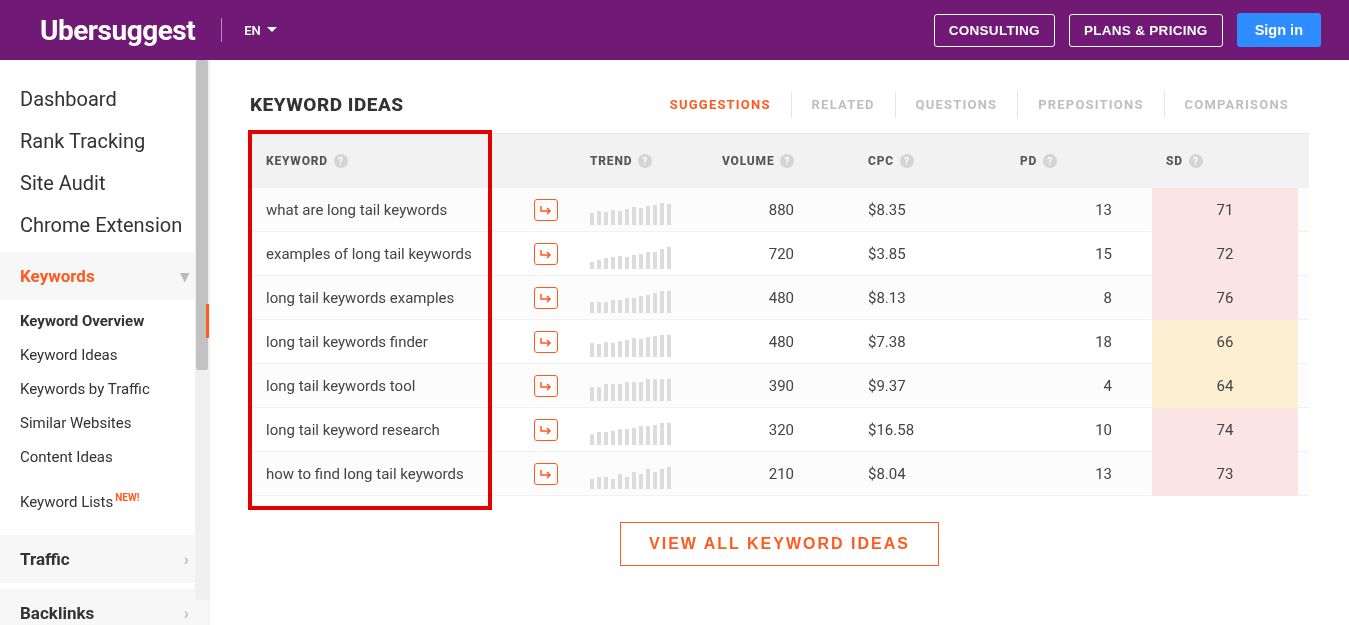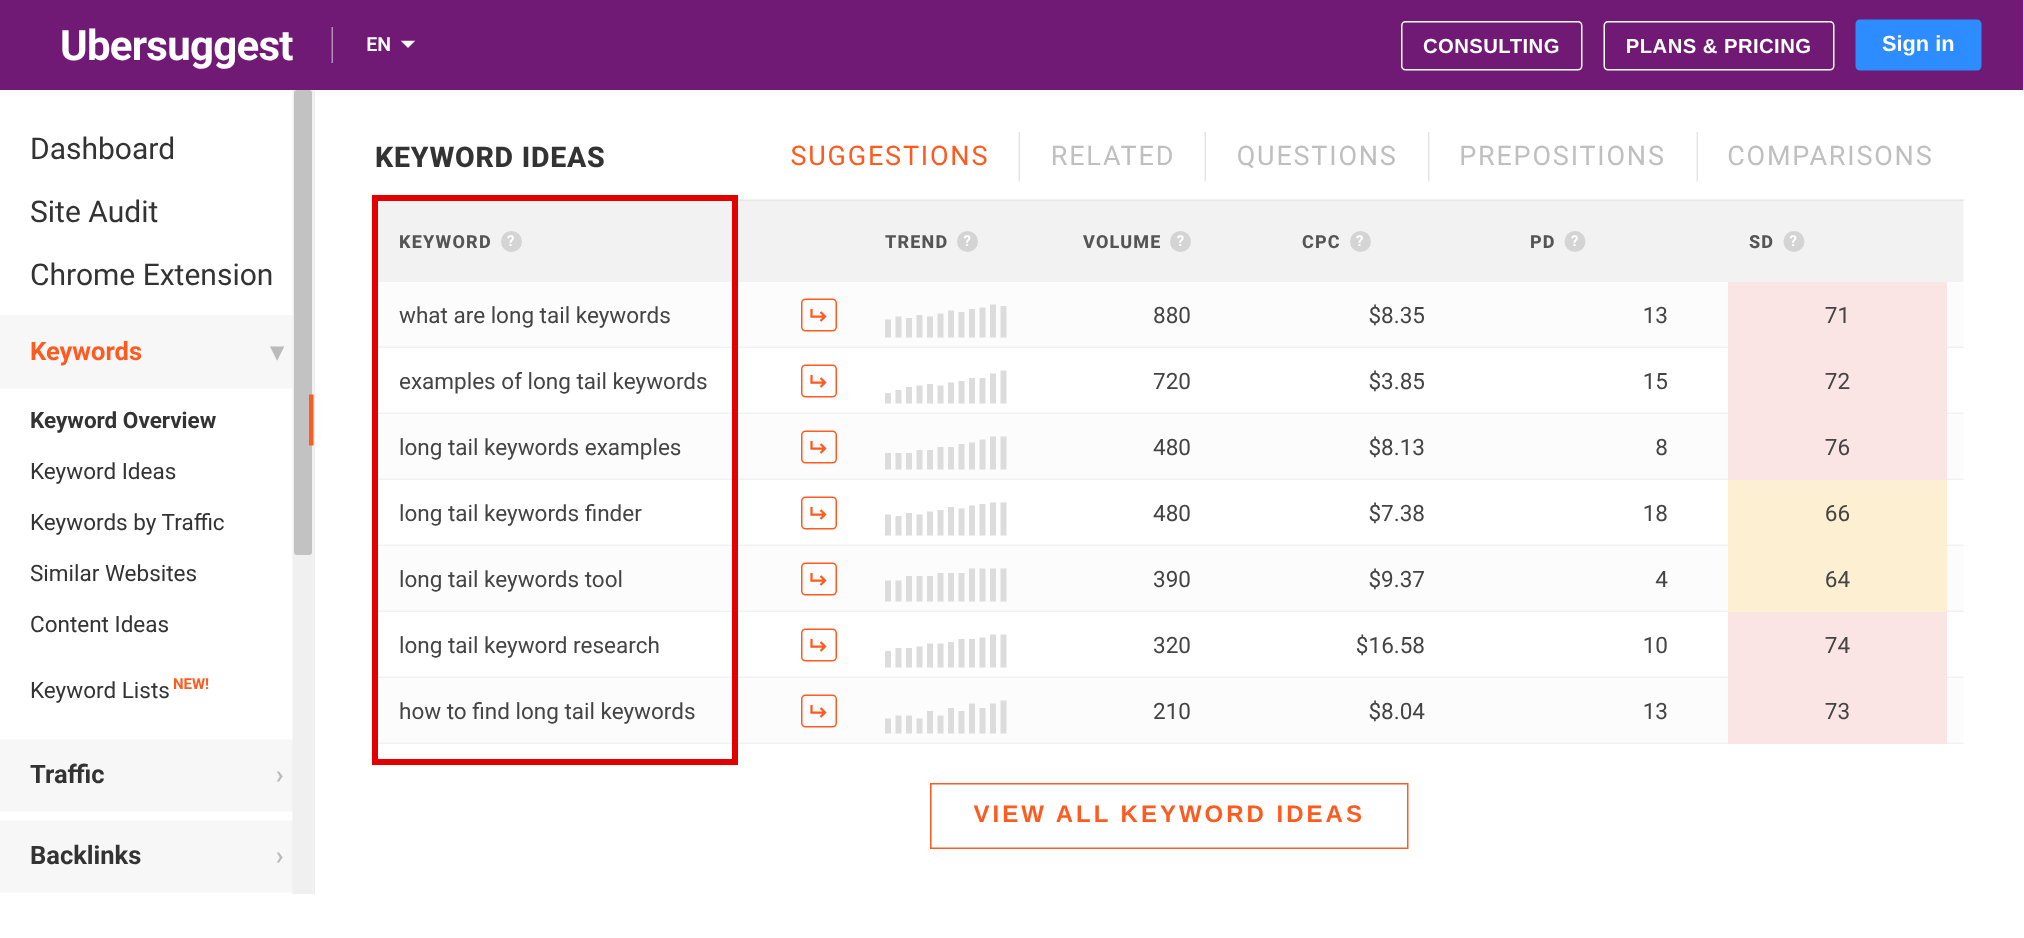--- a/index.html
+++ b/index.html
@@ -25,21 +25,21 @@
   .nav-section .chev { color: #bbb; }
   .sub-item { padding: 8px 20px; font-size: 15px; color: #333; cursor: pointer; position: relative; }
   .sub-item.active { font-weight: 700; border-right: 3px solid #ff5a1f; }
   .sub-item .new-badge { color: #ff5a1f; font-size: 10px; font-weight: 700; vertical-align: super; margin-left: 2px; }
   .sub-group { padding: 4px 0 10px 0; }
   
   .main { flex: 1; padding: 24px 40px 30px 40px; }
   .title-row { display: flex; align-items: center; border-bottom: 1px solid #e6e6e6; padding-bottom: 8px; height: 50px; }
   .page-title { font-size: 19px; font-weight: 800; letter-spacing: 0.5px; }
   .tabs { display: flex; margin-left: auto; gap: 0; }
-  .tab { font-size: 18px; font-weight: 400; letter-spacing: 1.2px; color: #bfbfbf; padding: 6px 20px; cursor: pointer; border-right: 1px solid #e6e6e6; }
+  .tab { font-size: 13px; font-weight: 700; letter-spacing: 1.2px; color: #bfbfbf; padding: 6px 20px; cursor: pointer; border-right: 1px solid #e6e6e6; }
   .tab:last-child { border-right: none; }
   .tab.active { color: #ff5a1f; }
   
   .table { position: relative; margin-top: 0; }
   .thead { display: flex; background: #f2f2f2; }
   .th { font-size: 12px; font-weight: 800; letter-spacing: 0.8px; color: #555; padding: 20px 14px; display: flex; align-items: center; gap: 6px; }
   .th .info { width: 14px; height: 14px; border-radius: 50%; background: #d4d4d4; display: inline-flex; align-items: center; justify-content: center; color: #fff; font-size: 10px; font-weight: 700; }
   .col-kw { width: 266px; padding-left: 16px; }
   .col-act { width: 60px; }
   .col-trend { width: 132px; }
@@ -51,21 +51,21 @@
   .trow:nth-child(odd) { background: #fcfcfc; }
   .cell { padding: 0 14px; font-size: 15px; color: #444; }
   .cell-kw { width: 266px; padding-left: 16px; }
   .cell-act { width: 60px; display: flex; justify-content: center; }
   .open-btn { width: 24px; height: 22px; border: 1.4px solid #ff5a1f; border-radius: 3px; display: flex; align-items: center; justify-content: center; cursor: pointer; }
   .open-btn svg { stroke: #ff5a1f; }
   .cell-trend { width: 132px; display: flex; align-items: flex-end; gap: 3px; height: 30px; }
   .cell-trend .bar { width: 4px; background: #dcdcdc; }
   .cell-num { text-align: right; }
   .cell-vol { width: 146px; padding-right: 60px; text-align: right; }
-  .cell-cpc { width: 152px; padding-right: 56px; text-align: right; }
+  .cell-cpc { width: 152px; padding-right: 56px; text-align: left; }
   .cell-pd  { width: 146px; padding-right: 40px; text-align: right; }
   .cell-sd  { width: 146px; text-align: center; height: 44px; display:flex; align-items:center; justify-content:center; }
   .sd-71,.sd-72,.sd-76,.sd-74,.sd-73 { background: #fbe4e4; }
   .sd-66,.sd-64 { background: #fdf0d2; }
   .highlight-box { position: absolute; left: -2px; top: -4px; width: 244px; height: 380px; border: 4px solid #e30000; pointer-events: none; }
   
   .view-all-wrap { display: flex; justify-content: center; margin-top: 26px; }
   .view-all { border: 1px solid #ff5a1f; color: #ff5a1f; background: #fff; padding: 12px 28px; font-size: 16px; font-weight: 700; letter-spacing: 2px; cursor: pointer; }
 </style>
 </head>
@@ -87,20 +87,21 @@
 </div>
 
 <div class="layout">
 
   <div class="sidebar-wrap">
     <div class="scrollbar-track">
       <div class="scrollbar-thumb"></div>
     </div>
     <div class="sidebar">
       <div class="nav-item">Dashboard</div>
+      <div class="nav-item">Rank Tracking</div>
       <div class="nav-item">Site Audit</div>
       <div class="nav-item">Chrome Extension</div>
 
       <div class="nav-section orange">
         <span>Keywords</span>
         <span class="chev">▾</span>
       </div>
       <div class="sub-group">
         <div class="sub-item active">Keyword Overview</div>
         <div class="sub-item">Keyword Ideas</div>

